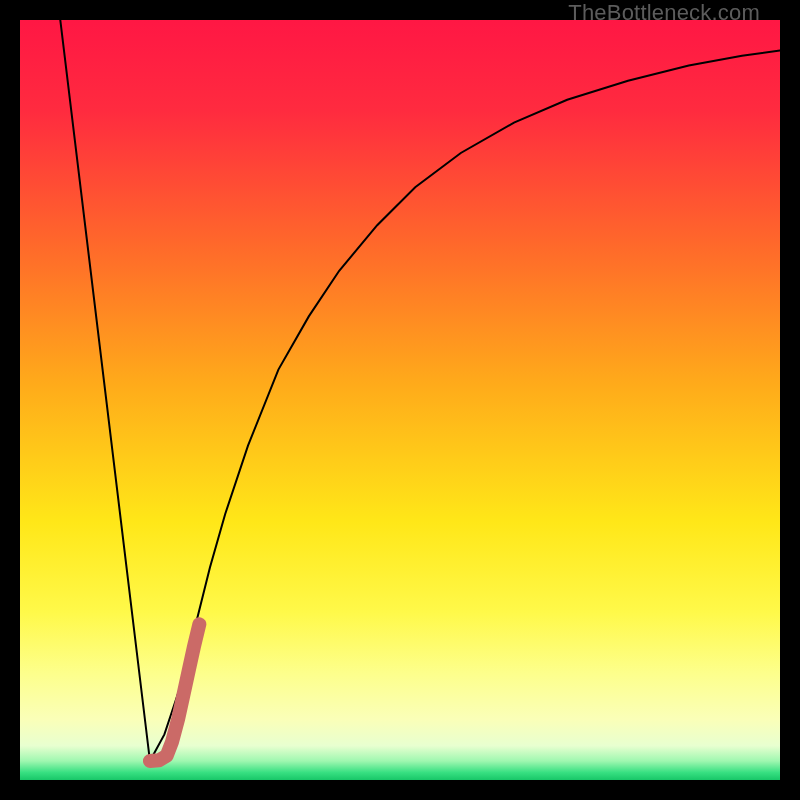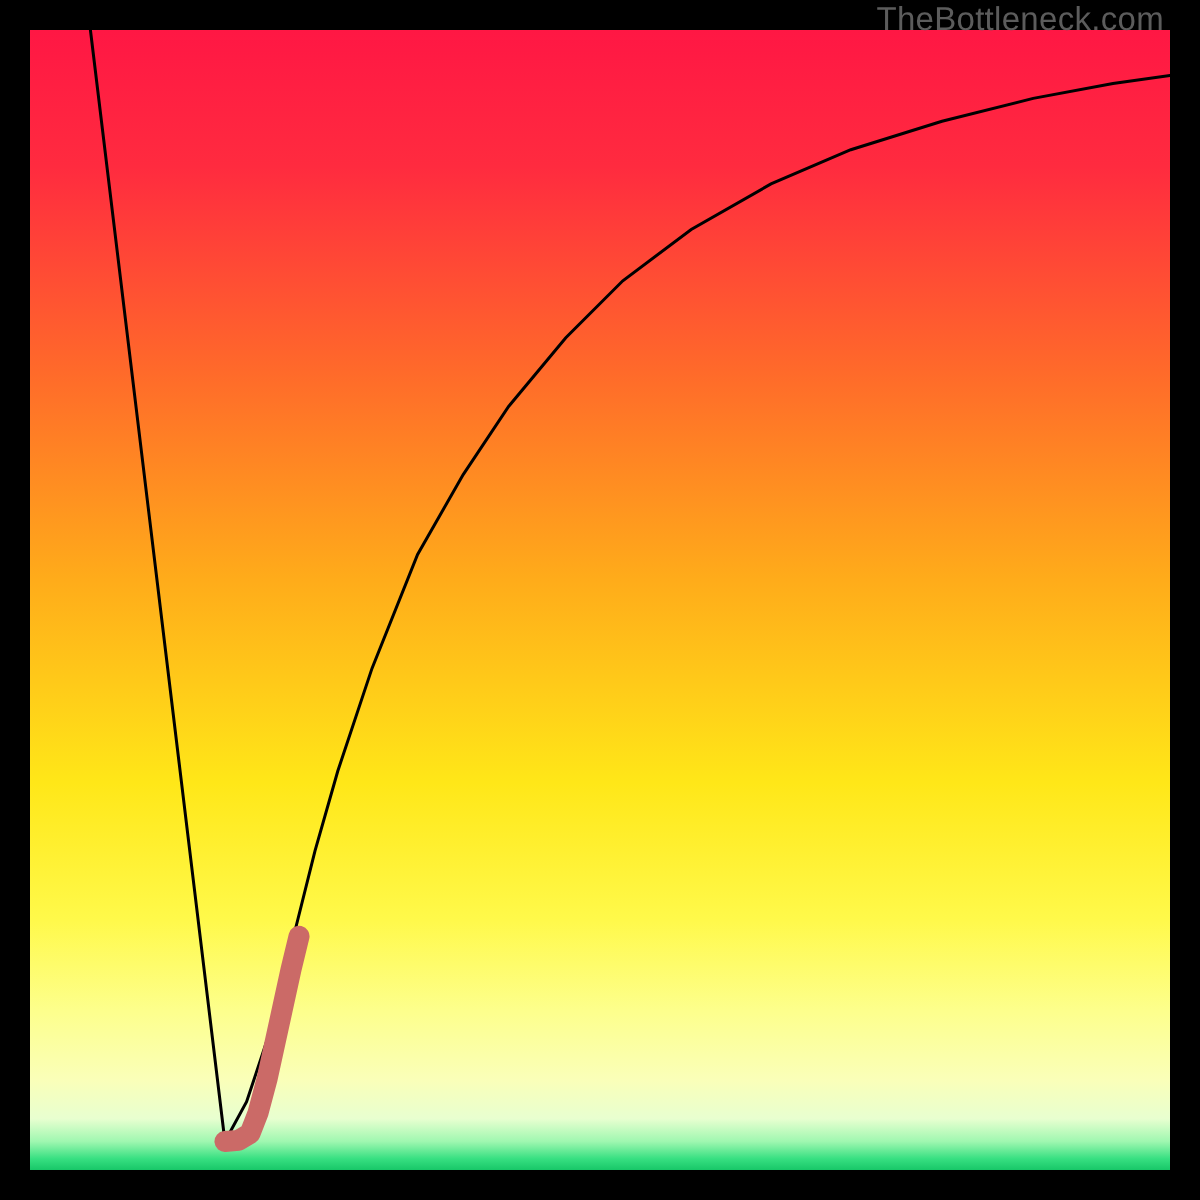--- a/index.html
+++ b/index.html
@@ -27,21 +27,21 @@
   .grad {
     position: absolute;
     left: 0;
     top: 0;
     width: 760px;
     height: 760px;
   }
   .watermark {
     position: absolute;
     top: 0;
-    right: 24px;
+    right: 40px;
     color: #5c5c5c;
     font-family: Arial, Helvetica, sans-serif;
     font-size: 22px;
     letter-spacing: 0.2px;
   }
 </style>
 </head>
 <body>
 
 <div class="frame">

